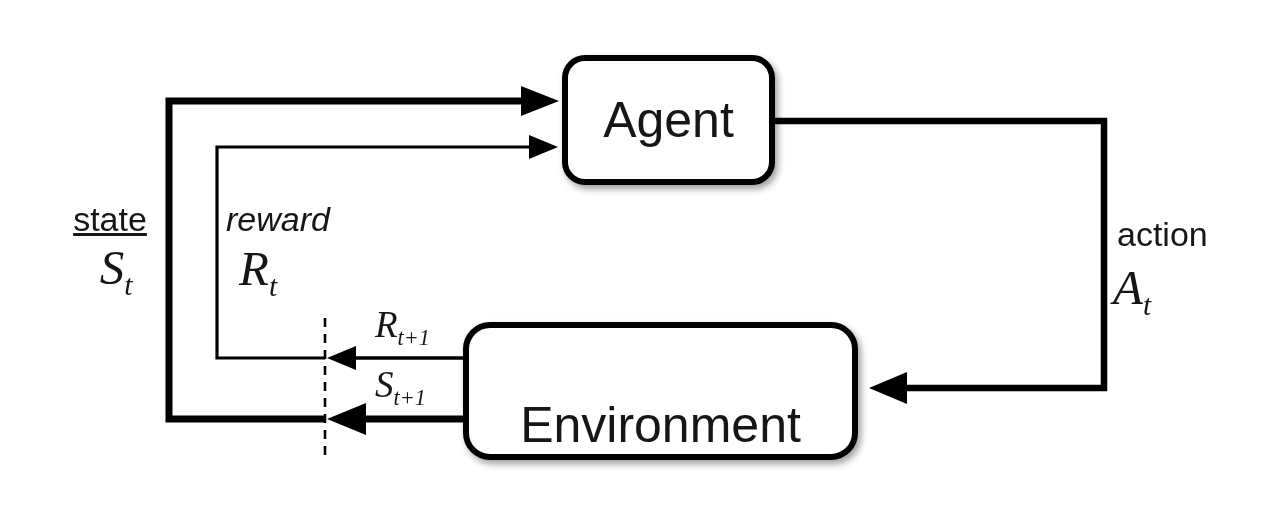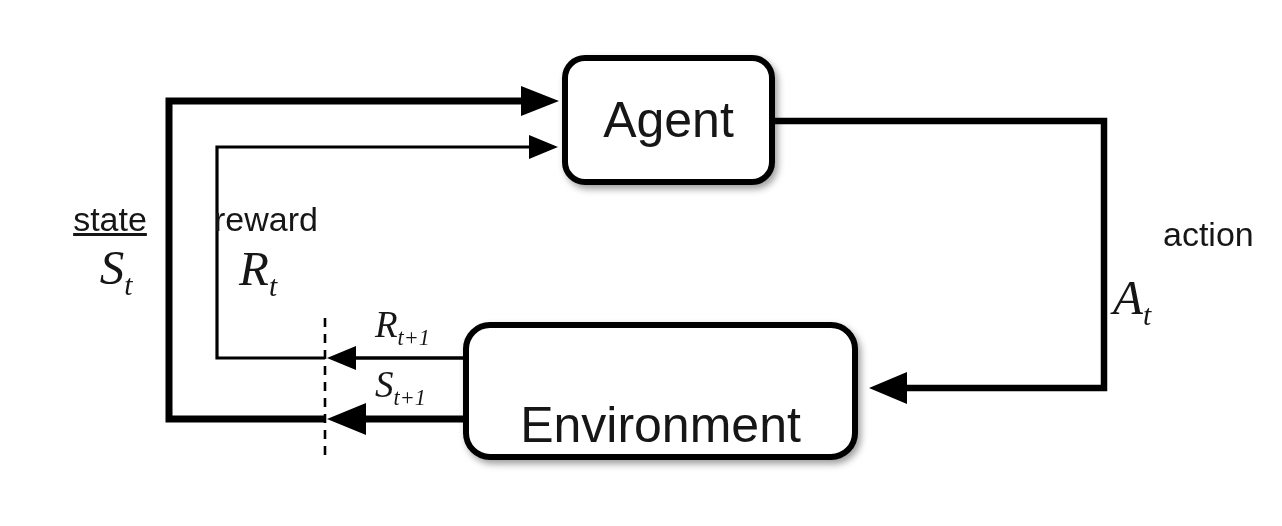--- a/index.html
+++ b/index.html
@@ -100,22 +100,22 @@
   <div class="node node-agent">
     <span>Agent</span>
   </div>
   <div class="node node-env">
     <span>Environment</span>
   </div>
 
   <div class="lbl word center" style="left:62px; top:202px; width:96px;text-decoration:underline;">state</div>
   <div class="lbl math center" style="left:84px; top:243px; width:64px;"><span>S</span><sub>t</sub></div>
 
-  <div class="lbl word" style="left:214px; top:202px;">reward</div>
+  <div class="lbl word" style="left:226px; top:202px;font-style:italic;">reward</div>
   <div class="lbl math" style="left:239px; top:244px;"><span>R</span><sub>t</sub></div>
 
-  <div class="lbl word" style="left:1117px; top:217px;margin-left:46px;">action</div>
-  <div class="lbl math" style="left:1113px; top:273px;"><span>A</span><sub>t</sub></div>
+  <div class="lbl word" style="left:1117px; top:217px;">action</div>
+  <div class="lbl math" style="left:1113px; top:263px;"><span>A</span><sub>t</sub></div>
 
   <div class="lbl math-sm" style="left:375px; top:306px;"><span>R</span><sub>t+1</sub></div>
   <div class="lbl math-sm" style="left:375px; top:366px;"><span>S</span><sub>t+1</sub></div>
 
 </div>
 
 </body></html>

